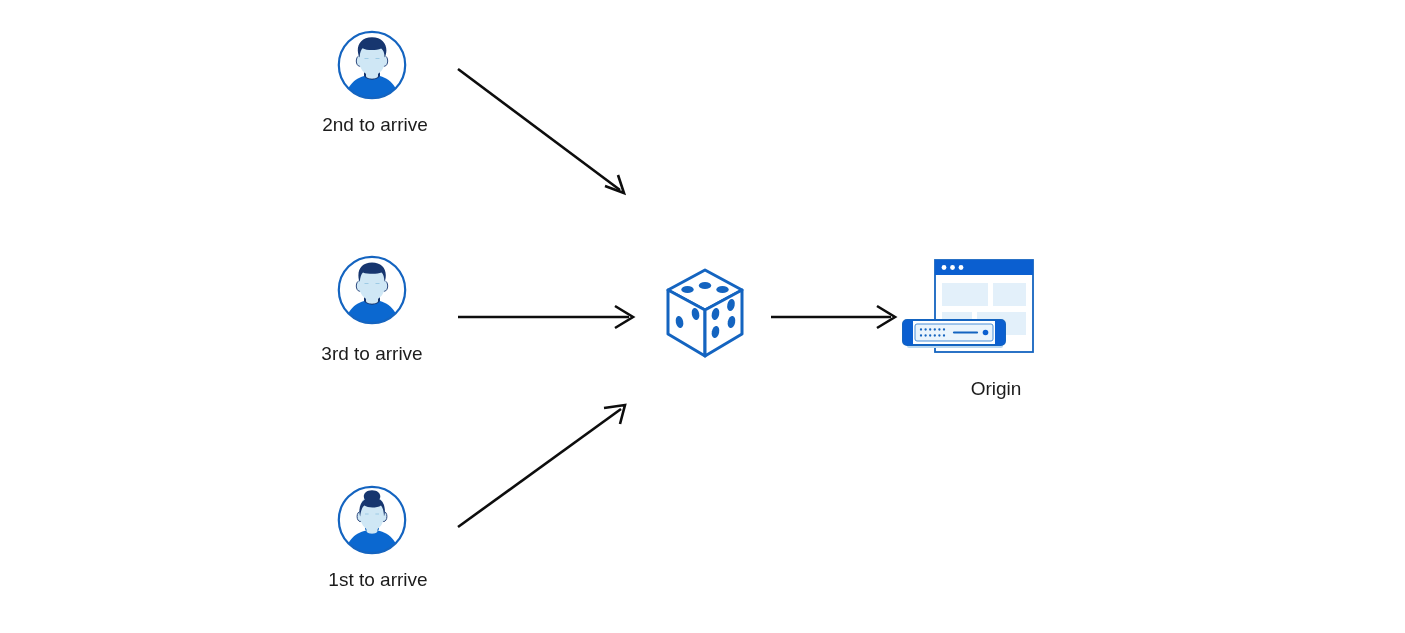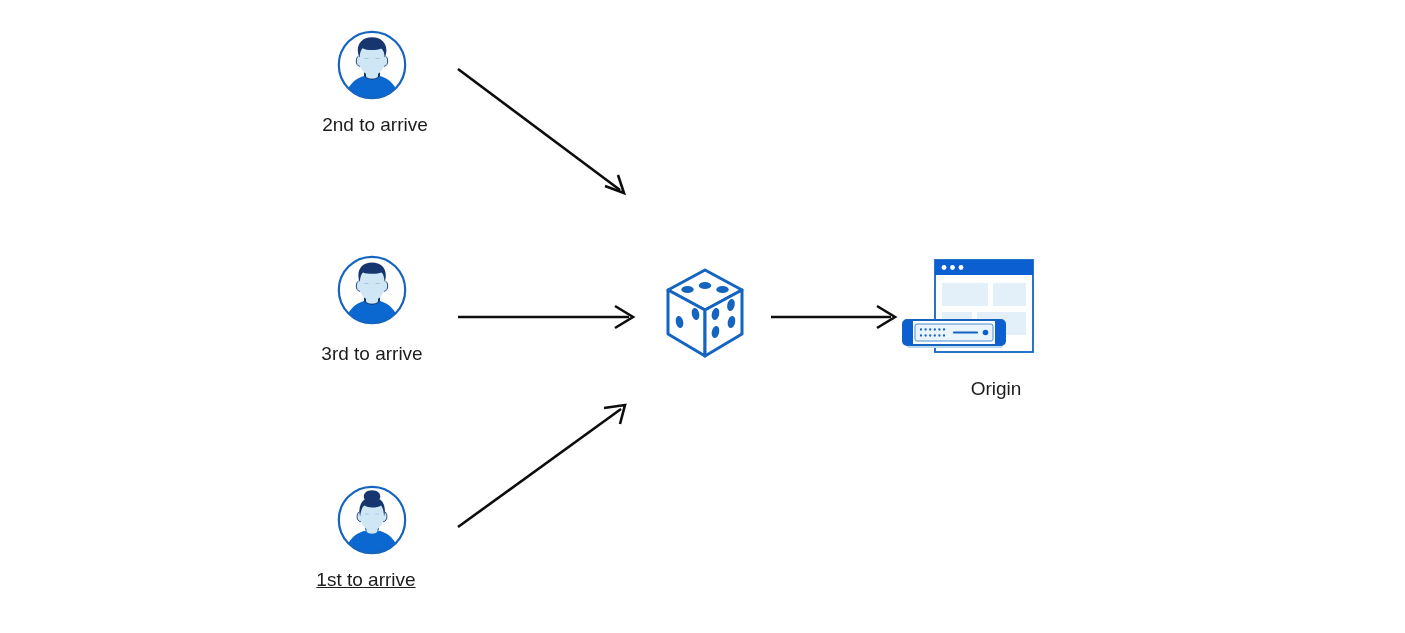--- a/index.html
+++ b/index.html
@@ -138,21 +138,21 @@
         <ellipse cx="48.8" cy="33.5" rx="3.1" ry="5" fill="#cfe7f5" stroke="#17366f" stroke-width="0.9"></ellipse>
         <path d="M37 12.5 C46 12.5 49.5 20 49.5 29.5 C49.5 40 44.6 47.5 37 47.5 C29.4 47.5 24.5 40 24.5 29.5 C24.5 20 28 12.5 37 12.5 Z" fill="#cfe7f5"></path>
 
         <path d="M37 7.2 C31.6 7.2 28.8 10.2 28.8 13.4 C28.8 14.6 29.2 15.6 29.8 16.4 C26.4 18.4 24.4 22.6 24.4 28 C24.4 30.4 24.8 32.4 25.2 33.6 C25.6 28.2 27 24.6 29.4 22.6 C32.8 25 41.8 25.2 46 22.4 C47.8 24.4 48.8 28.2 49 33.6 C49.6 32 49.9 30 49.9 27.8 C49.9 22.4 47.8 18.2 44.4 16.3 C45 15.5 45.3 14.5 45.3 13.4 C45.3 10.2 42.4 7.2 37 7.2 Z" fill="#17366f"></path>
         <path d="M30 31 L33.6 31" stroke="#9ecbe5" stroke-width="1" fill="none"></path>
         <path d="M40.4 31 L44 31" stroke="#9ecbe5" stroke-width="1" fill="none"></path>
       </g>
       <circle cx="37" cy="37" r="33.2" fill="none" stroke="#1464c0" stroke-width="2.2"></circle>
     </svg>
   </div>
-  <div class="node-label" style="left:236px; top:569px;text-decoration:underline;">1st to arrive</div>
+  <div class="node-label" style="left:248px; top:569px;">1st to arrive</div>
 
   <div class="dice-wrap" style="left:657px; top:264px;">
     <svg viewBox="0 0 96 100" width="96" height="100">
       <g fill="#ffffff" stroke="#1464c0" stroke-width="3" stroke-linejoin="round">
 
         <path d="M48 6 L85 26 L48 46 L11 26 Z"></path>
 
         <path d="M11 26 L48 46 L48 92 L11 70 Z"></path>
 
         <path d="M85 26 L85 70 L48 92 L48 46 Z"></path>

